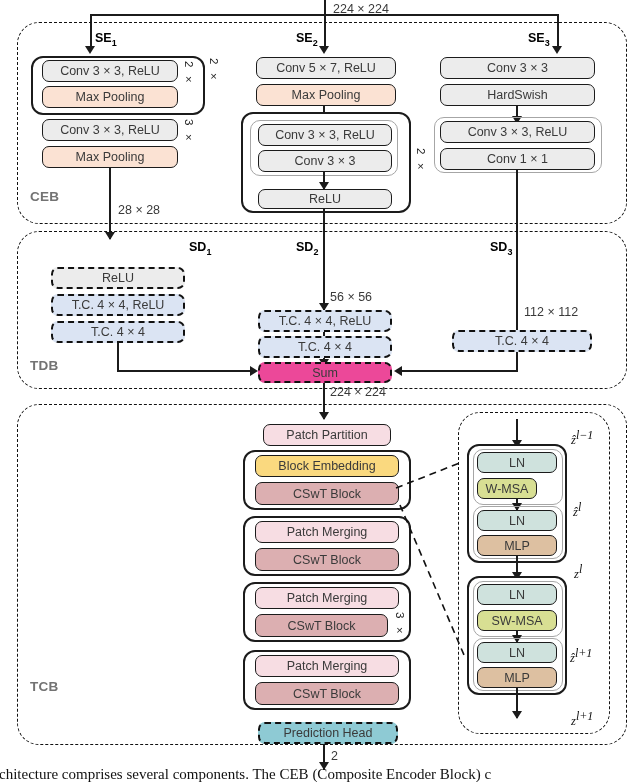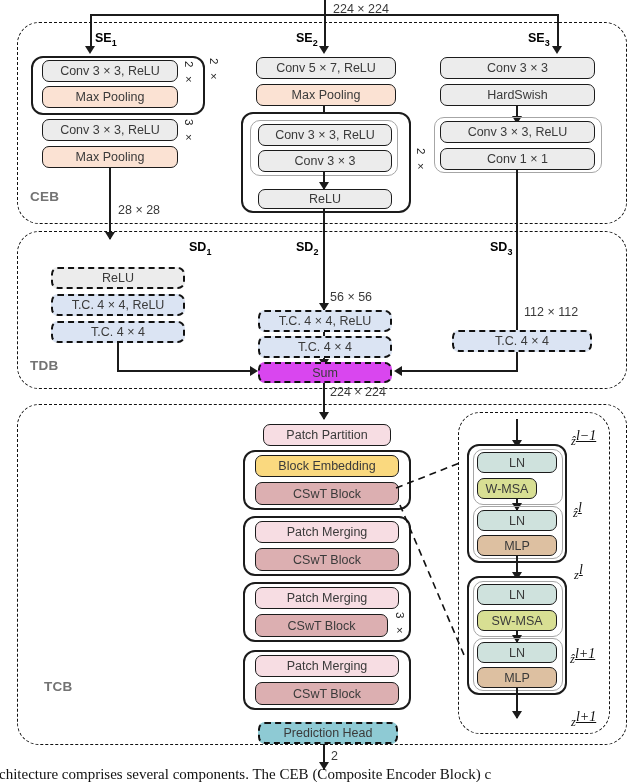--- a/index.html
+++ b/index.html
@@ -67,21 +67,21 @@
     border-top:5px solid transparent;border-bottom:5px solid transparent;
     border-right:8px solid #1b1b1b;
   }
 
   
   .tag{position:absolute;font-size:12.5px;color:#3a3a3a;white-space:nowrap;}
   .stage{position:absolute;font-size:12.5px;font-weight:bold;color:#000;white-space:nowrap;}
   .stage sub{font-size:9px;font-weight:bold;}
   .mathtag{position:absolute;font-family:"Liberation Serif",serif;font-style:italic;
            font-size:12.5px;color:#111;white-space:nowrap;}
-  .mathtag sup{font-style:italic;font-size:14px;text-decoration:underline;}
+  .mathtag sup{font-style:italic;font-size:12px;}
 
   
   .caption{
     position:absolute;left:0;width:640px;
     font-family:"Liberation Serif",serif;font-size:15px;color:#111;
     white-space:nowrap;overflow:hidden;
   }
   .skinny-wrap{position:absolute;box-sizing:border-box;border:1.5px solid #a6a6a6;border-radius:10px;background:transparent;}
 </style>
 </head>
@@ -179,27 +179,27 @@
   <div class="box dash" style="left:258px;top:336px;width:134px;height:22px;background:#dbe4f3;">T.C.  4 × 4</div>
   <div class="ln vln" style="left:323px;top:358px;height:10px;"></div>
   <div class="arrowdown" style="left:319px;top:359px;"></div>
 
   <div class="tag" style="left:524px;top:305px;">112 × 112</div>
   <div class="box dash" style="left:452px;top:330px;width:140px;height:22px;background:#dbe4f3;">T.C.  4 × 4</div>
   <div class="ln vln" style="left:516px;top:352px;height:19px;"></div>
   <div class="ln hln" style="left:398px;top:370px;width:120px;"></div>
   <div class="arrowleft" style="left:394px;top:366px;"></div>
 
-  <div class="box dash" style="left:258px;top:362px;width:134px;height:21px;background:#d946ef;">Sum</div>
+  <div class="box dash" style="left:258px;top:362px;width:134px;height:21px;background:#ec4899;">Sum</div>
   <div class="tag" style="left:330px;top:385px;">224 × 224</div>
   <div class="ln vln" style="left:323px;top:383px;height:36px;"></div>
   <div class="arrowdown" style="left:319px;top:412px;"></div>
 
   <div class="group" style="left:17px;top:404px;width:610px;height:341px;"></div>
-  <div class="group-label" style="left:44px;top:679px;">TCB</div>
+  <div class="group-label" style="left:30px;top:679px;">TCB</div>
 
   <div class="box" style="left:263px;top:424px;width:128px;height:22px;background:#f7dde3;">Patch Partition</div>
 
   <div class="wrap" style="left:243px;top:450px;width:168px;height:60px;"></div>
   <div class="box" style="left:255px;top:455px;width:144px;height:22px;background:#fad97f;">Block Embedding</div>
   <div class="box" style="left:255px;top:482px;width:144px;height:23px;background:#dcafb1;">CSwT Block</div>
 
   <div class="wrap" style="left:243px;top:516px;width:168px;height:60px;"></div>
   <div class="box" style="left:255px;top:521px;width:144px;height:22px;background:#f7dde3;">Patch Merging</div>
   <div class="box" style="left:255px;top:548px;width:144px;height:23px;background:#dcafb1;">CSwT Block</div>

